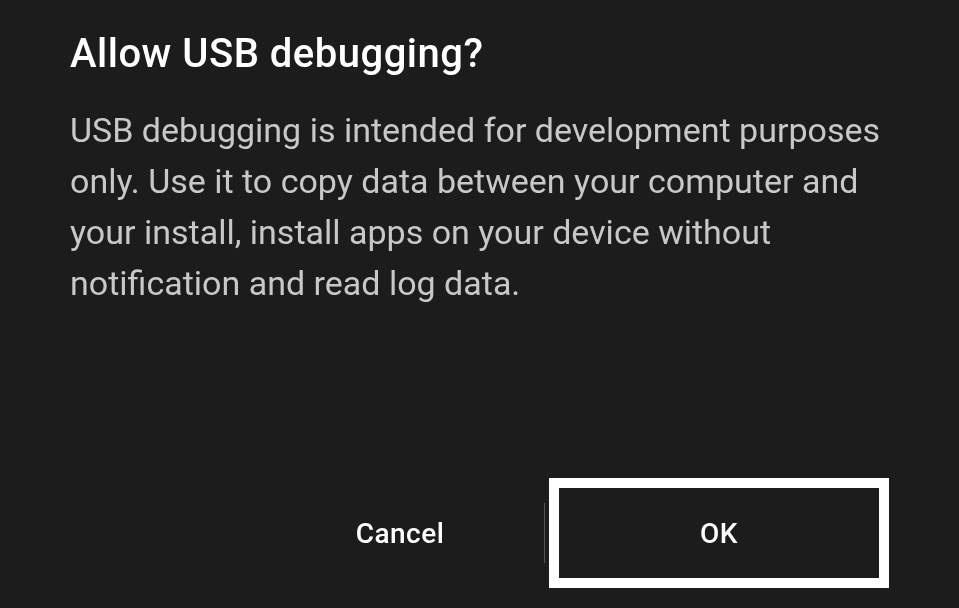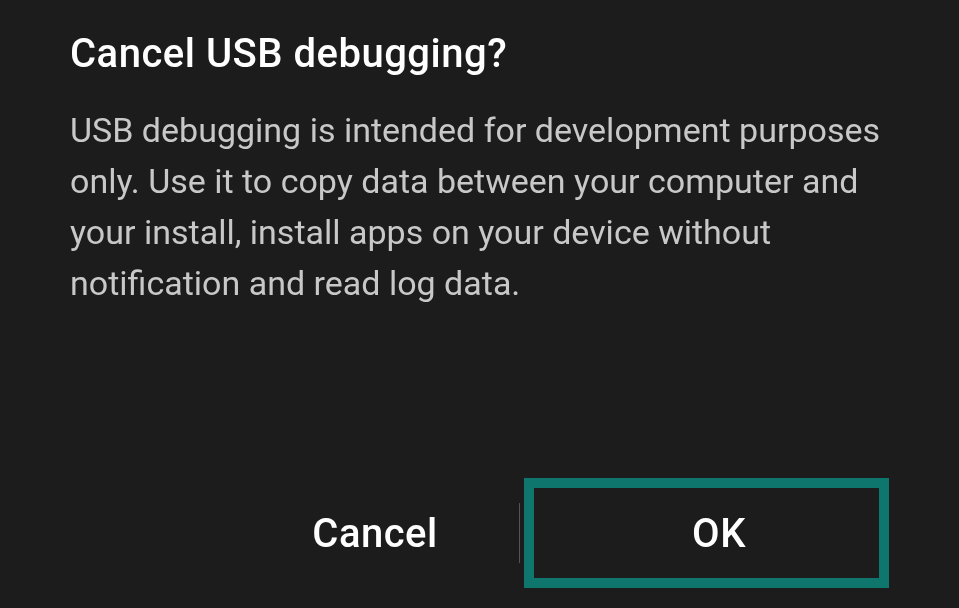--- a/index.html
+++ b/index.html
@@ -38,54 +38,53 @@
     .button-row {
       display: flex;
       justify-content: flex-end;
       align-items: center;
       margin-top: 20px;
     }
     .btn {
       background: transparent;
       border: none;
       color: #ffffff;
-      font-size: 40px;
+      font-size: 28px;
       font-weight: 500;
       cursor: pointer;
       font-family: inherit;
       display: flex;
       align-items: center;
       justify-content: center;
       letter-spacing: 0.5px;
     }
     .btn-cancel {
       width: 280px;
       height: 90px;
     }
     .divider {
       width: 1px;
       height: 60px;
       background-color: #555555;
       margin: 0 4px;
     }
     .btn-ok-wrap {
-      border: 10px solid #0f766e;
+      border: 10px solid #ffffff;
       display: inline-block;
-      padding-left: 25px;
     }
     .btn-ok {
       width: 320px;
       height: 90px;
     }
   </style>
 </head>
 <body>
 
 <div class="dialog">
-  <h1 class="dialog-title">Cancel USB debugging?</h1>
+  <h1 class="dialog-title">Allow USB debugging?</h1>
   <p class="dialog-body">USB debugging is intended for development purposes only. Use it to copy data between your computer and your install, install apps on your device without notification and read log data.</p>
   <div class="button-row">
     <button class="btn btn-cancel">Cancel</button>
     <div class="divider"></div>
     <div class="btn-ok-wrap">
       <button class="btn btn-ok">OK</button>
     </div>
   </div>
 </div>
 

